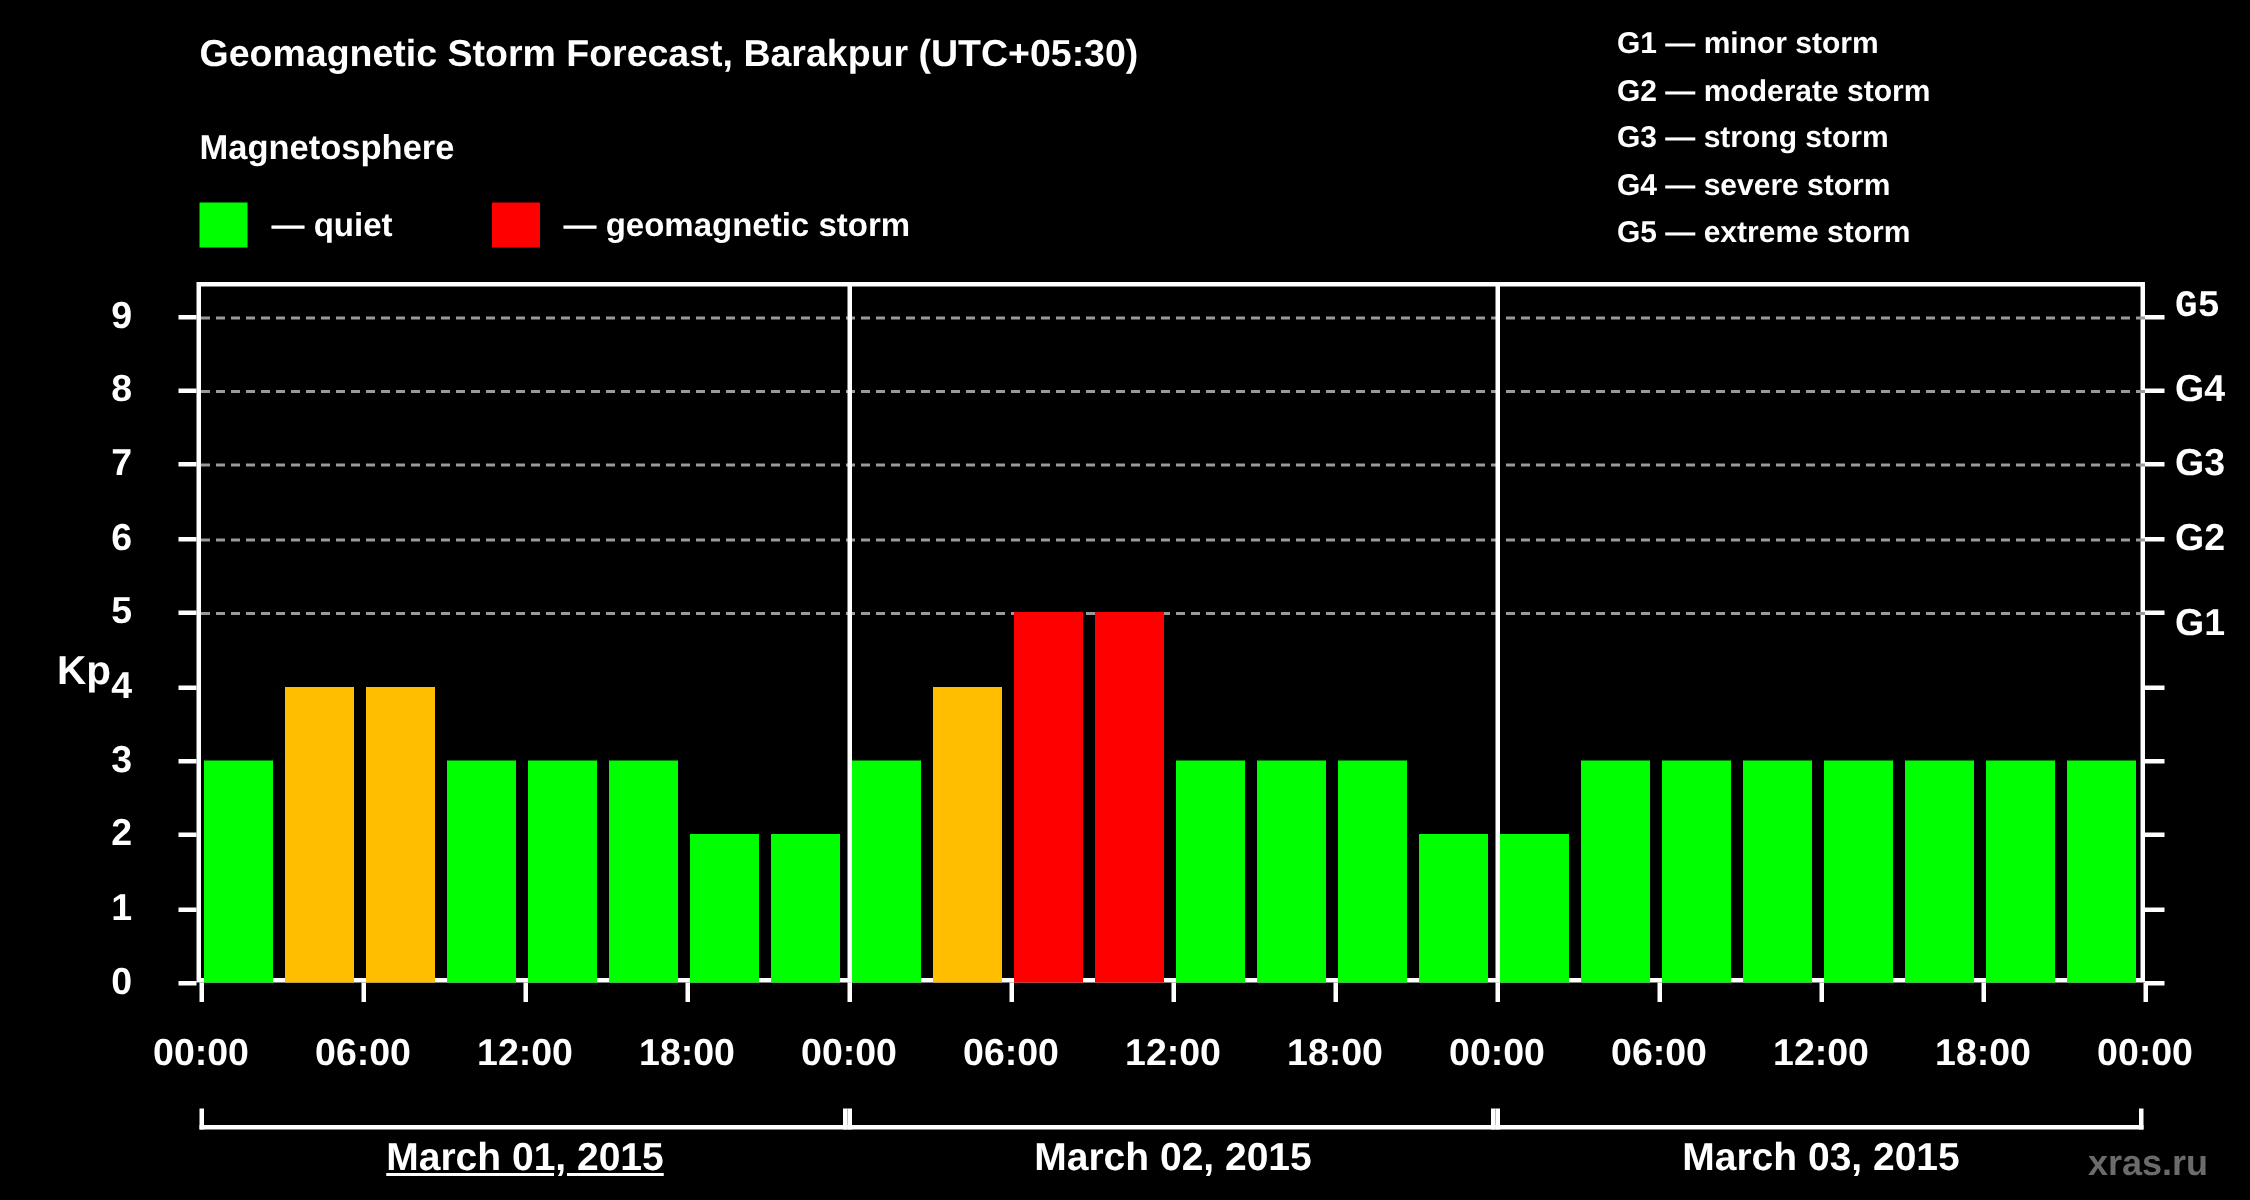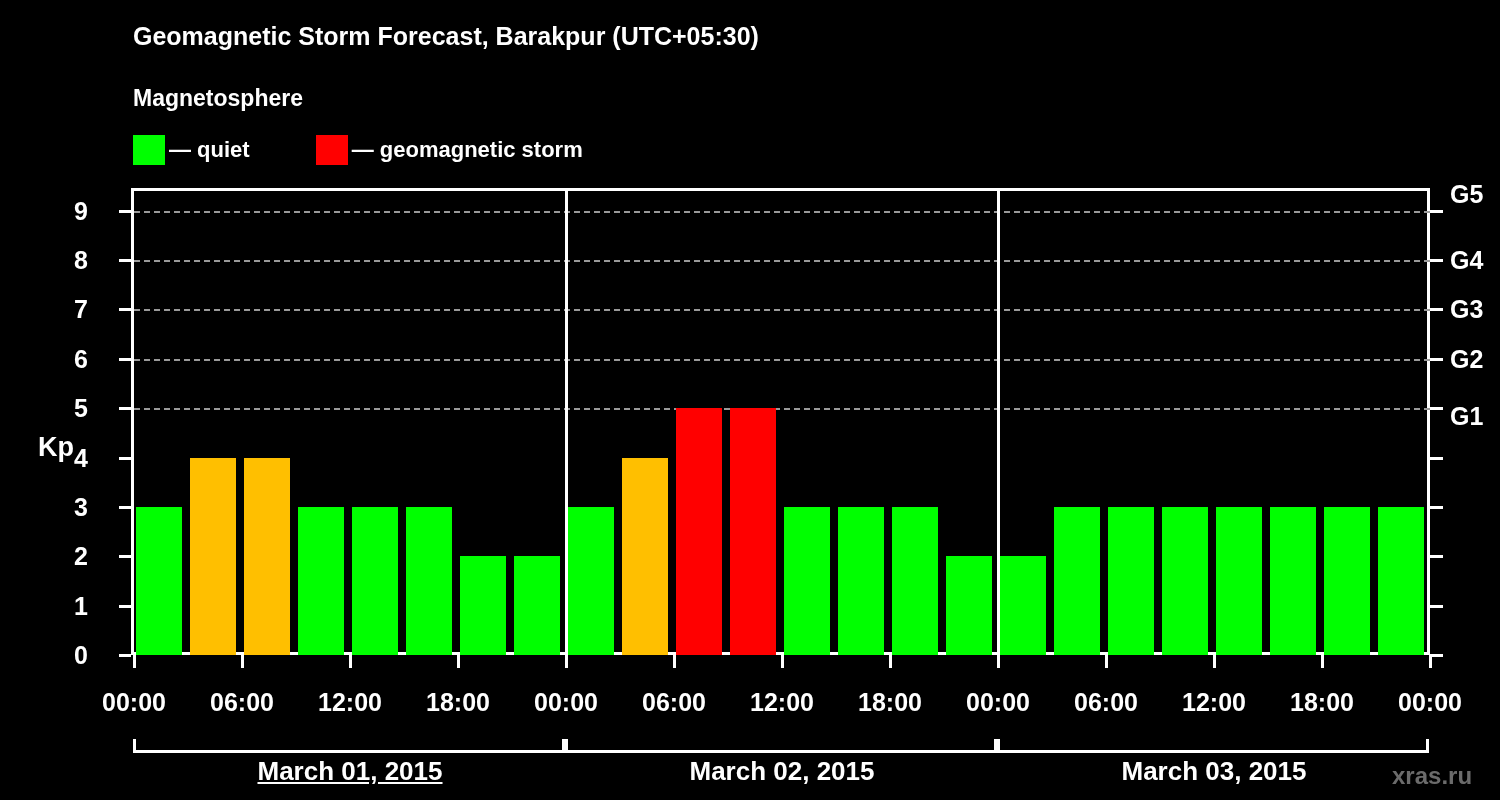--- a/index.html
+++ b/index.html
@@ -53,21 +53,21 @@
   }
   .legend-swatch {
     width: 32px;
     height: 30px;
     flex: 0 0 auto;
   }
   .legend-label {
     font-size: 22px;
     font-weight: bold;
     color: #ffffff;
-    margin-left: 4px;
+    margin-left: 16px;
     white-space: nowrap;
   }
   #legend-item-quiet      { margin-right: 66px; }
   #legend-item-disturbed  { margin-right: 66px; }
 
   
   #gscale-legend {
     position: absolute;
     left: 1078px;
     top: 14px;
@@ -235,20 +235,27 @@
       <div class="legend-item" id="legend-item-quiet">
         <div class="legend-swatch" style="background: rgb(0, 255, 0);"></div>
         <div class="legend-label">— quiet</div>
       </div>
       <div class="legend-item" id="legend-item-storm">
         <div class="legend-swatch" style="background: rgb(255, 0, 0);"></div>
         <div class="legend-label">— geomagnetic storm</div>
       </div>
     </div>
 
+  <div id="gscale-legend">
+      <div class="gscale-line">G1 — minor storm</div>
+      <div class="gscale-line">G2 — moderate storm</div>
+      <div class="gscale-line">G3 — strong storm</div>
+      <div class="gscale-line">G4 — severe storm</div>
+      <div class="gscale-line">G5 — extreme storm</div>
+    </div>
 
   <div id="plot-frame"></div>
 
   <div id="plot-area">
     <div id="grid-layer">
         <div class="gridline" style="top: 217.191px;"></div>
         <div class="gridline" style="top: 167.83px;"></div>
         <div class="gridline" style="top: 118.468px;"></div>
         <div class="gridline" style="top: 69.1064px;"></div>
         <div class="gridline" style="top: 19.7447px;"></div>
@@ -310,21 +317,21 @@
     </div>
   <div id="g-axis">
       <div class="gtick-label" style="top: 416px;">G1</div>
       <div class="gtick-mark" style="top: 407.191px;"></div>
       <div class="gtick-label" style="top: 358.83px;">G2</div>
       <div class="gtick-mark" style="top: 357.83px;"></div>
       <div class="gtick-label" style="top: 309.468px;">G3</div>
       <div class="gtick-mark" style="top: 308.468px;"></div>
       <div class="gtick-label" style="top: 260.106px;">G4</div>
       <div class="gtick-mark" style="top: 259.106px;"></div>
-      <div class="gtick-label" style="top: 194px;">G5</div>
+      <div class="gtick-label" style="top: 204px; font-family: Liberation Mono, monospace;">G5</div>
       <div class="gtick-mark" style="top: 209.745px;"></div>
       <div class="gtick-mark" style="top: 654px;"></div>
       <div class="gtick-mark" style="top: 604.638px;"></div>
       <div class="gtick-mark" style="top: 555.277px;"></div>
       <div class="gtick-mark" style="top: 505.915px;"></div>
       <div class="gtick-mark" style="top: 456.553px;"></div>
     </div>
   <div id="x-axis">
       <div class="xtick-mark" style="left: 133px;"></div>
       <div class="xtick-label" style="left: 134px;">00:00</div>

